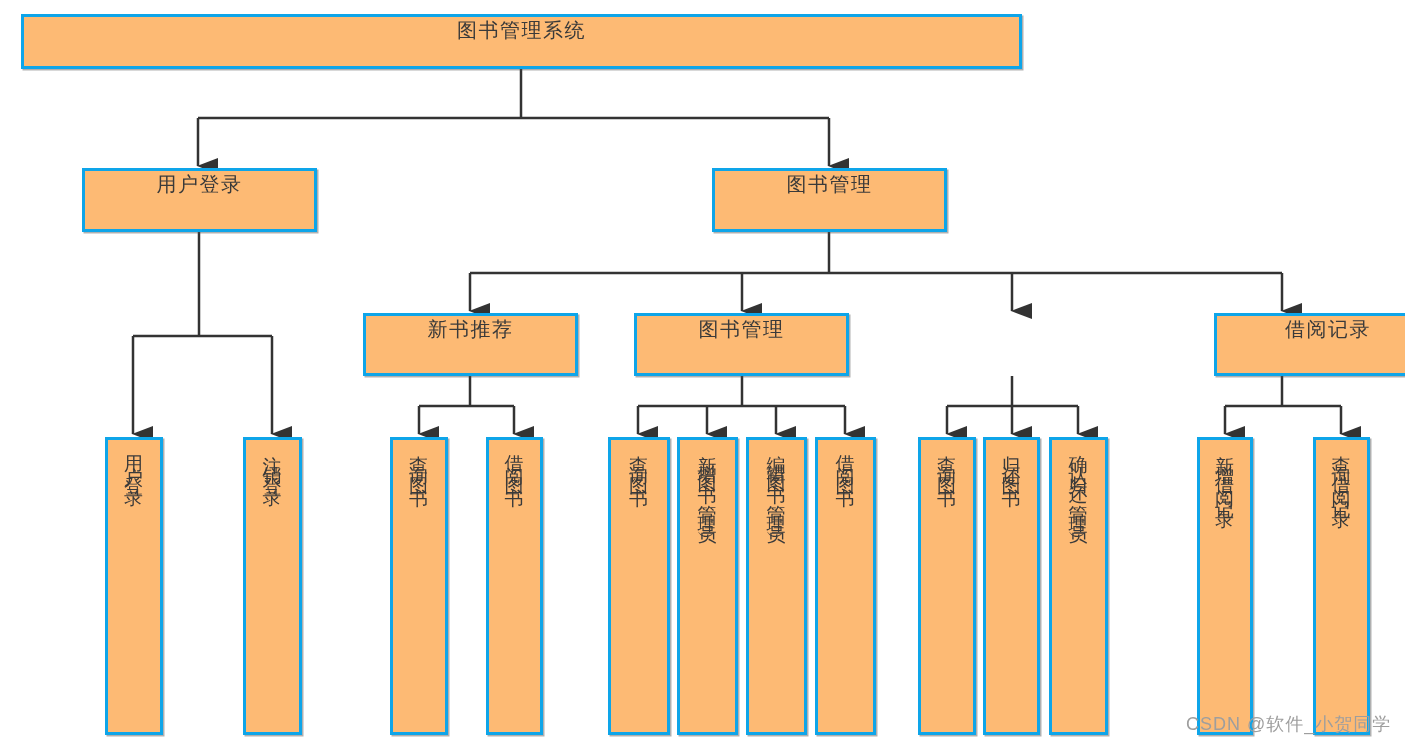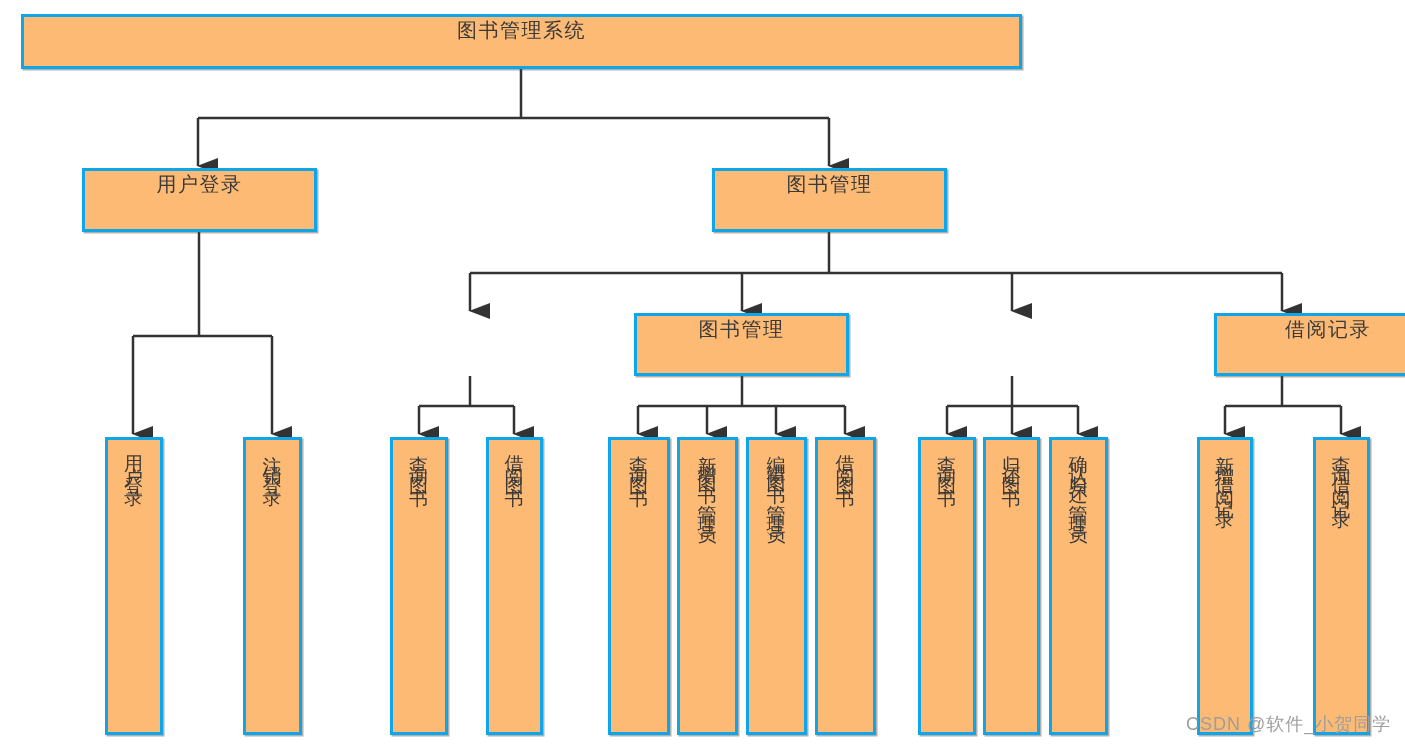--- a/index.html
+++ b/index.html
@@ -84,20 +84,23 @@
     <span class="hlabel">图书管理系统</span>
   </div>
 
   <div class="node" style="left:82px;top:168px;width:235px;height:64px">
     <span class="hlabel">用户登录</span>
   </div>
   <div class="node" style="left:712px;top:168px;width:235px;height:64px">
     <span class="hlabel">图书管理</span>
   </div>
 
+  <div class="node" style="left:363px;top:313px;width:215px;height:63px">
+    <span class="hlabel">新书推荐</span>
+  </div>
   <div class="node" style="left:634px;top:313px;width:215px;height:63px">
     <span class="hlabel">图书管理</span>
   </div>
   <div class="node" style="left:1214px;top:313px;width:228px;height:63px">
     <span class="hlabel">借阅记录</span>
   </div>
 
   <div class="node leaf" style="left:105px;width:58px">
     <span class="vtext">用户登录</span>
   </div>

